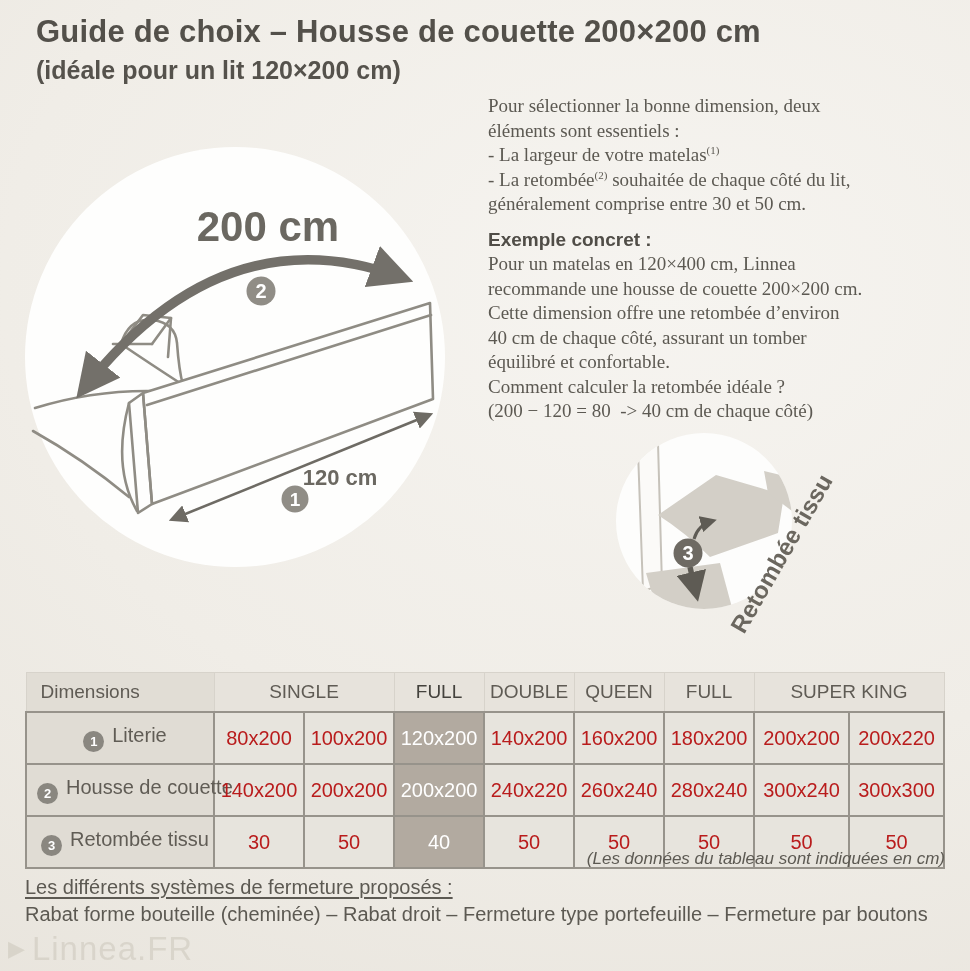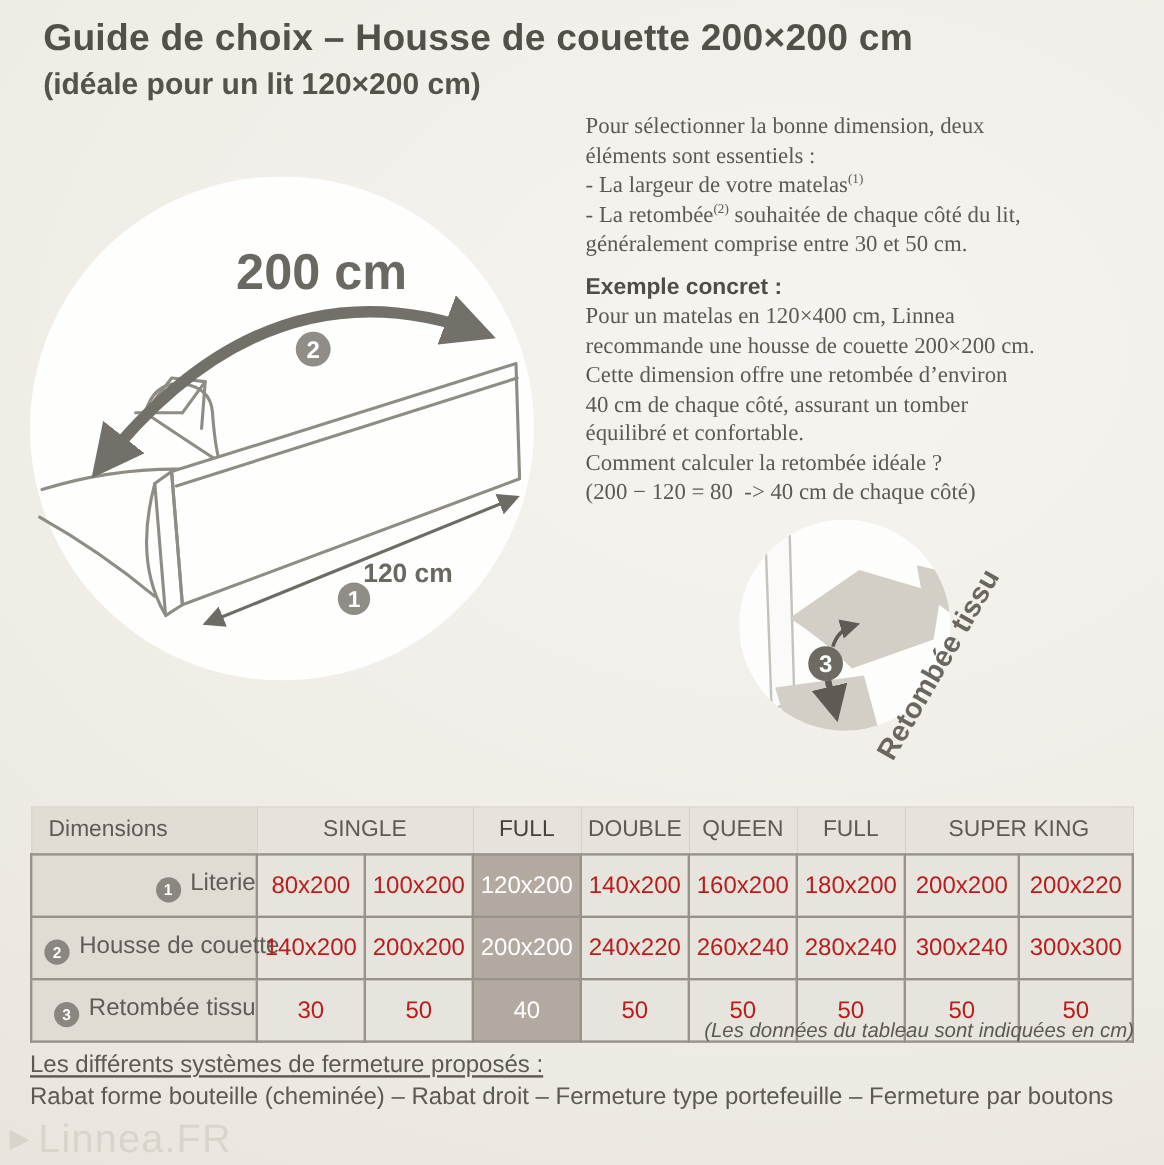--- a/index.html
+++ b/index.html
@@ -45,21 +45,21 @@
     height:38px;font-size:19px;font-weight:400;color:#5f5b54;
     background:#e7e3dc;border:1px solid #d7d3cb;padding:0;text-align:center;
   }
   .size-table th.dim{ text-align:left;padding-left:14px;background:#e1ddd5;}
   .size-table th.full{ font-weight:400;color:#44423d;}
   .size-table td{
     height:50px;font-size:20px;color:#b91c1c;text-align:center;
     background:#e7e4dd;border:2px solid #97938b;padding:0;
   }
   .size-table td.lab{
-    text-align:right;padding-left:10px;background:#e0dcd4;color:#605c55;
+    text-align:center;padding-left:10px;background:#e0dcd4;color:#605c55;
     font-size:20px;white-space:nowrap;
   }
   .size-table td.hl{
     background:#b2aaa0;color:#ffffff;font-weight:400;
   }
   .rbadge{
     display:inline-flex;align-items:center;justify-content:center;
     width:21px;height:21px;border-radius:50%;
     background:#8a8780;color:#fff;font-size:13px;font-weight:700;
     margin-right:8px;vertical-align:-4px;

